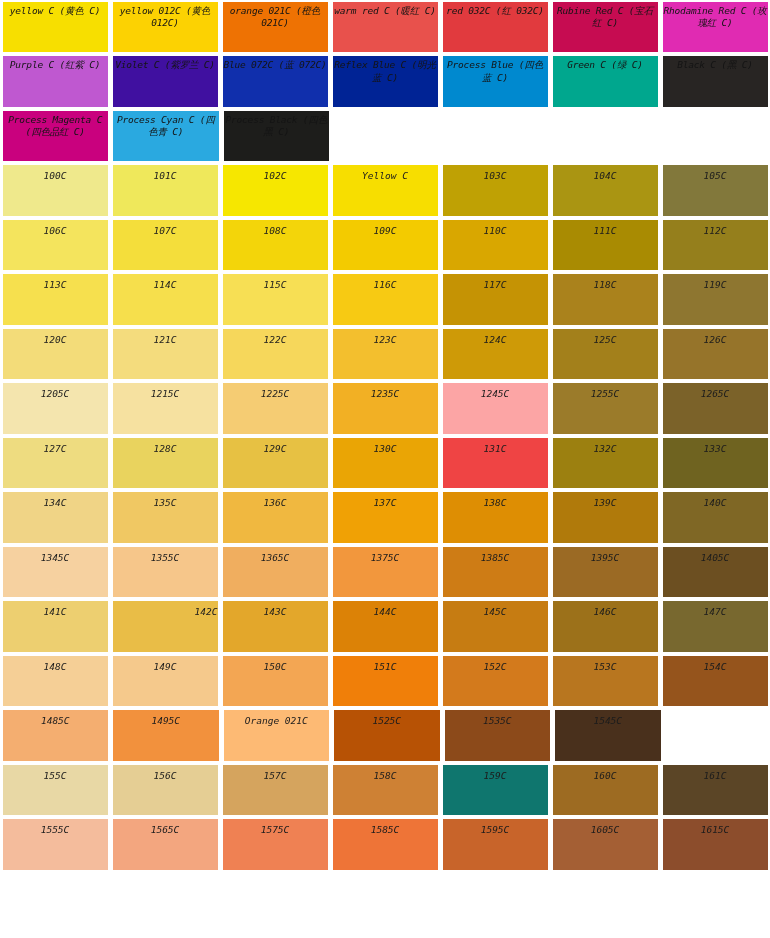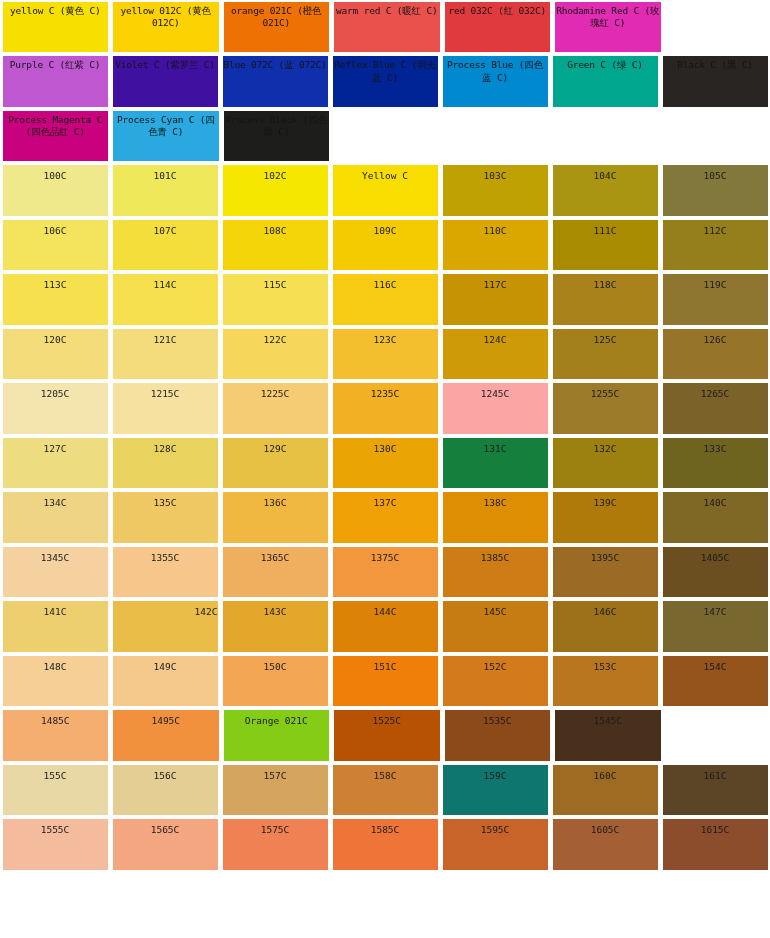--- a/index.html
+++ b/index.html
@@ -10,20 +10,21 @@
   }
   body {
     width: 770px;
     height: 938px;
     font-family: "DejaVu Sans Mono", "Liberation Mono", monospace;
     overflow: hidden;
   }
   #chart {
     width: 770px;
     box-sizing: border-box;
+    font-style: italic;
   }
   
   .named-row {
     display: flex;
     width: 770px;
   }
   .named-cell {
     width: 105.5px;
     height: 50.5px;
     margin: 1.5px 2.5px 2.5px 2.5px;
@@ -78,20 +79,23 @@
       </div>
       <div class="named-cell" style="background: rgb(238, 114, 3);">
         <span class="label">orange 021C (橙色 021C)</span>
       </div>
       <div class="named-cell" style="background: rgb(232, 81, 76);">
         <span class="label">warm red C (暖红 C)</span>
       </div>
       <div class="named-cell" style="background: rgb(225, 58, 62);">
         <span class="label">red 032C (红 032C)</span>
       </div>
+      <div class="named-cell" style="background: rgb(198, 12, 81);">
+        <span class="label">Rubine Red C (宝石红 C)</span>
+      </div>
       <div class="named-cell" style="background: rgb(224, 43, 178);">
         <span class="label">Rhodamine Red C (玫瑰红 C)</span>
       </div>
     </div>
     <div class="named-row">
       <div class="named-cell" style="background: rgb(191, 88, 208);">
         <span class="label">Purple C (红紫 C)</span>
       </div>
       <div class="named-cell" style="background: rgb(64, 16, 160);">
         <span class="label">Violet C (紫罗兰 C)</span>
@@ -253,21 +257,21 @@
       </div>
       <div class="grid-cell" style="background: rgb(233, 211, 94);">
         <span class="label">128C</span>
       </div>
       <div class="grid-cell" style="background: rgb(231, 193, 67);">
         <span class="label">129C</span>
       </div>
       <div class="grid-cell" style="background: rgb(234, 165, 5);">
         <span class="label">130C</span>
       </div>
-      <div class="grid-cell" style="background: #15803d;">
+      <div class="grid-cell" style="background: #ef4444;">
         <span class="label">131C</span>
       </div>
       <div class="grid-cell" style="background: rgb(156, 128, 16);">
         <span class="label">132C</span>
       </div>
       <div class="grid-cell" style="background: rgb(111, 99, 32);">
         <span class="label">133C</span>
       </div>
     </div>
     <div class="grid-row">
@@ -362,21 +366,21 @@
         <span class="label">154C</span>
       </div>
     </div>
     <div class="grid-row">
       <div class="grid-cell" style="background: rgb(244, 174, 112);">
         <span class="label">1485C</span>
       </div>
       <div class="grid-cell" style="background: rgb(242, 145, 61);">
         <span class="label">1495C</span>
       </div>
-      <div class="grid-cell" style="background: #84cc16; text-align: center;">
+      <div class="grid-cell" style="background: #fdba74; text-align: center;">
         <span class="label">Orange 021C</span>
       </div>
       <div class="grid-cell" style="background: rgb(183, 82, 5);">
         <span class="label">1525C</span>
       </div>
       <div class="grid-cell" style="background: rgb(140, 74, 26);">
         <span class="label">1535C</span>
       </div>
       <div class="grid-cell" style="background: rgb(73, 48, 28);">
         <span class="label">1545C</span>

